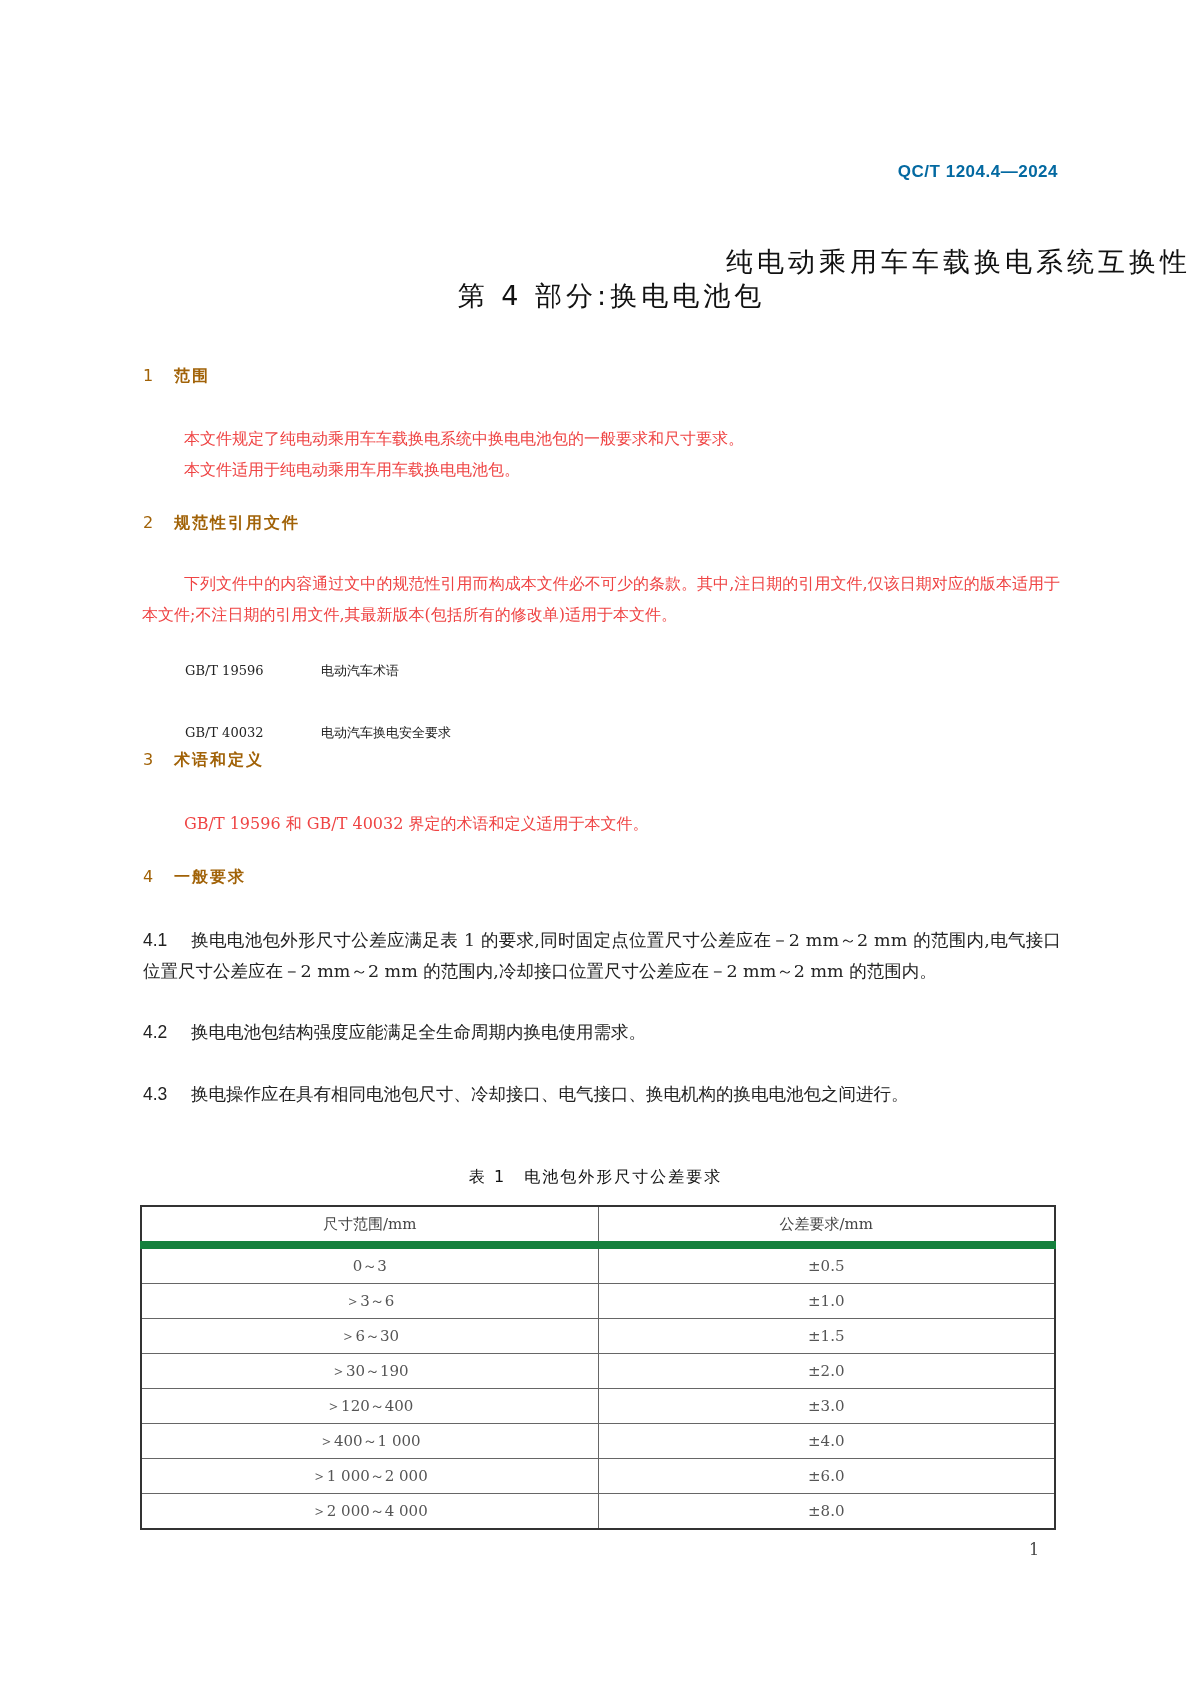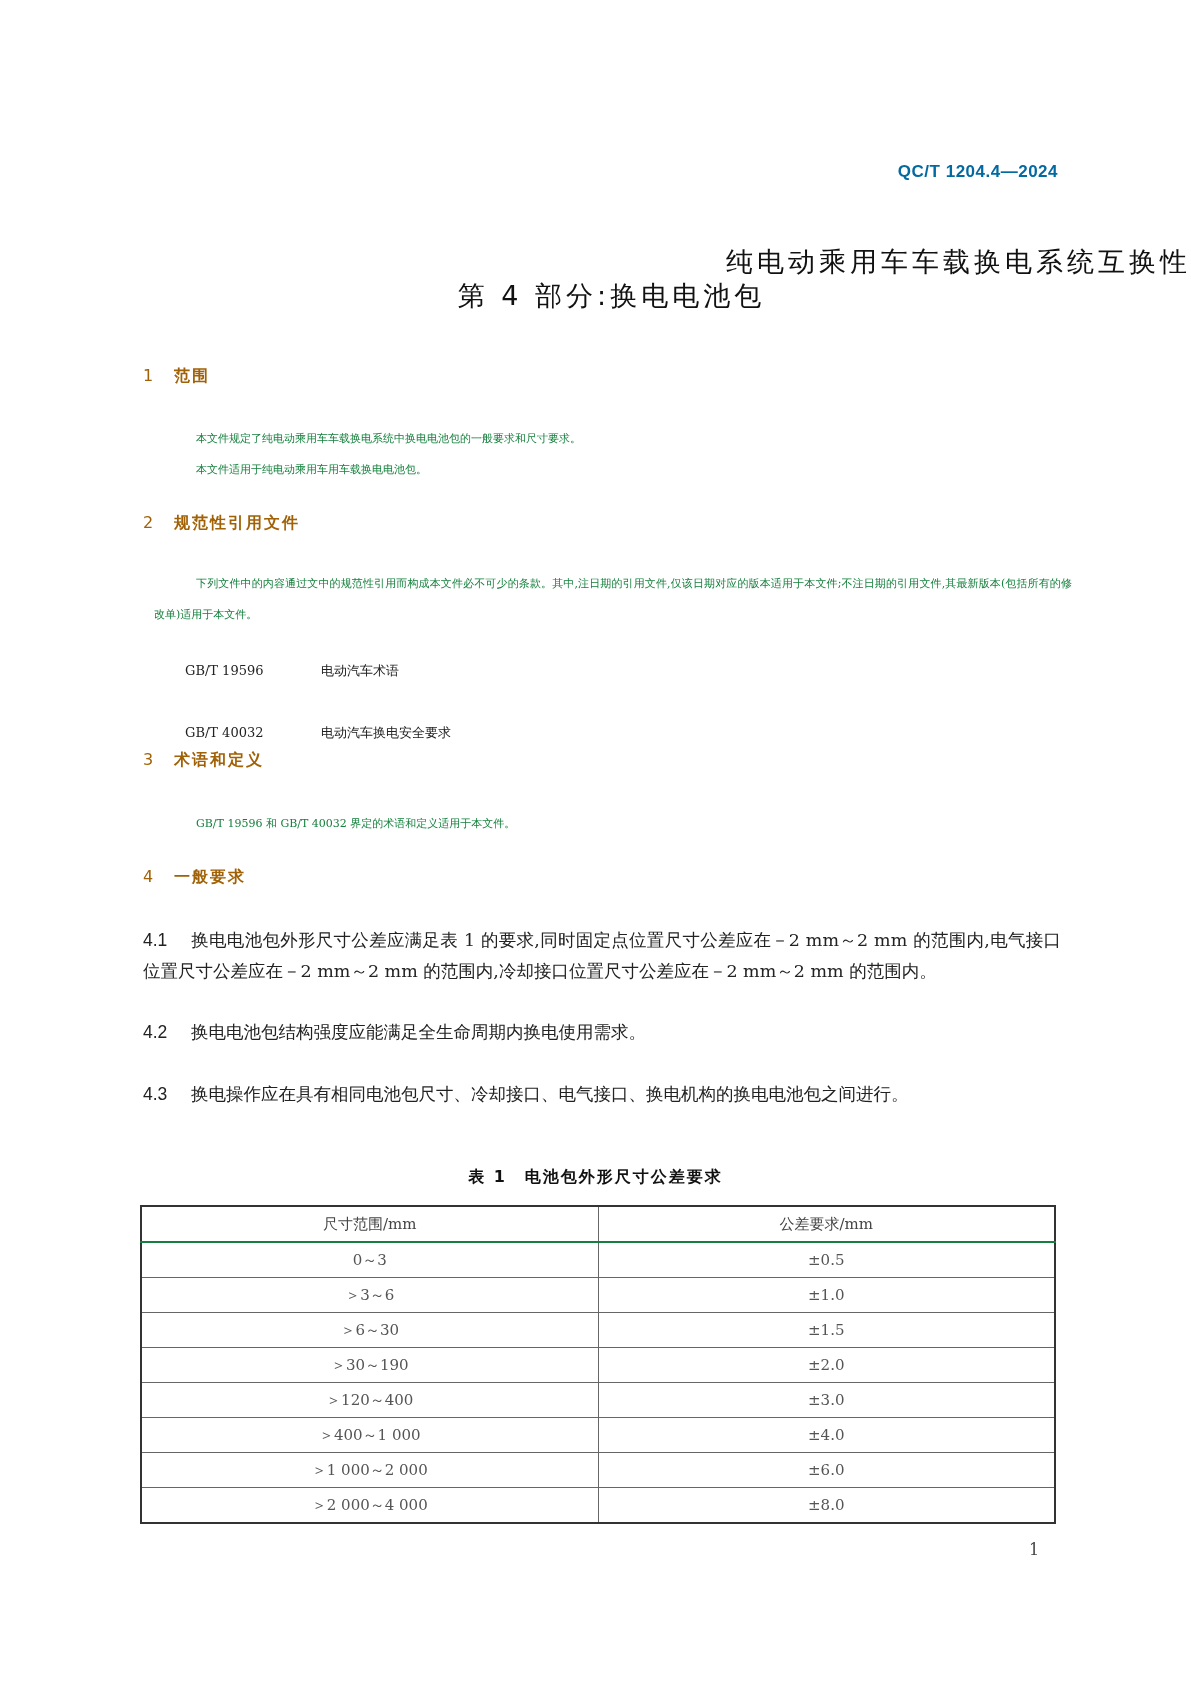--- a/index.html
+++ b/index.html
@@ -7,33 +7,33 @@
          font-family: "DejaVu Serif", "Liberation Serif", serif; color: #222; }
   .std-number { position: absolute; top: 138px; right: 133px; font-size: 17px; font-weight: bold;
                 font-family: "Liberation Sans", sans-serif; color: #0369a1; letter-spacing: 0.5px; margin-top: 24px; }
   .title { position: absolute; left: 0; width: 100%; text-align: center; font-size: 27px;
            font-family: "DejaVu Sans", sans-serif; color: #111; letter-spacing: 4px; }
   .title.l1 { top: 244px; text-align: right; }
   .title.l2 { top: 278px; margin-left: 16px; }
   .h { position: absolute; left: 143px; font-size: 16px; font-weight: bold;
        font-family: "DejaVu Sans", sans-serif; color: #a16207; letter-spacing: 2px; }
   .h .num { display: inline-block; width: 31px; font-weight: normal; }
-  .p { position: absolute; left: 154px; width: 918px; font-size: 11px; line-height: 31px;
-       color: #15803d; text-align: justify; }
+  .p { position: absolute; left: 142px; width: 918px; font-size: 16px; line-height: 31px;
+       color: #ef4444; text-align: justify; }
   .indent { padding-left: 42px; box-sizing: border-box; }
   .ref { position: absolute; left: 185px; font-size: 13px; }
   .ref .code { display: inline-block; width: 136px; }
   .clause { position: absolute; left: 143px; font-size: 17.5px; width: 918px; line-height: 31px; text-align: justify; }
   .clause .cn { font-family: "Liberation Sans", sans-serif; display: inline-block; width: 48px; }
   .table-caption { position: absolute; top: 1167px; left: 0; width: 100%; text-align: center;
-                   font-size: 16px; font-weight: bold; font-family: "DejaVu Sans", sans-serif; letter-spacing: 2px; color:#111; }
+                   font-size: 16px; font-weight: normal; font-family: "DejaVu Sans", sans-serif; letter-spacing: 2px; color:#111; }
   table.tol { position: absolute; top: 1205px; left: 140px; width: 916px; border-collapse: collapse;
               border: 2px solid #333; font-size: 15px; color: #555; }
   table.tol td, table.tol th { height: 34px; text-align: center; border: 1px solid #666; font-weight: normal; padding: 0; }
-  table.tol th { border-bottom: 2px solid #15803d; color: #444; }
+  table.tol th { border-bottom: 8px solid #15803d; color: #444; }
   table.tol td.sep { width: 50%; }
   .page-no { position: absolute; top: 1540px; left: 1029px; font-size: 16px; color: #444; }
 </style>
 </head>
 <body>
 
 <div class="std-number">QC/T 1204.4—2024</div>
 
 <div class="title l1">纯电动乘用车车载换电系统互换性</div>
 <div class="title l2">第 4 部分:换电电池包</div>

